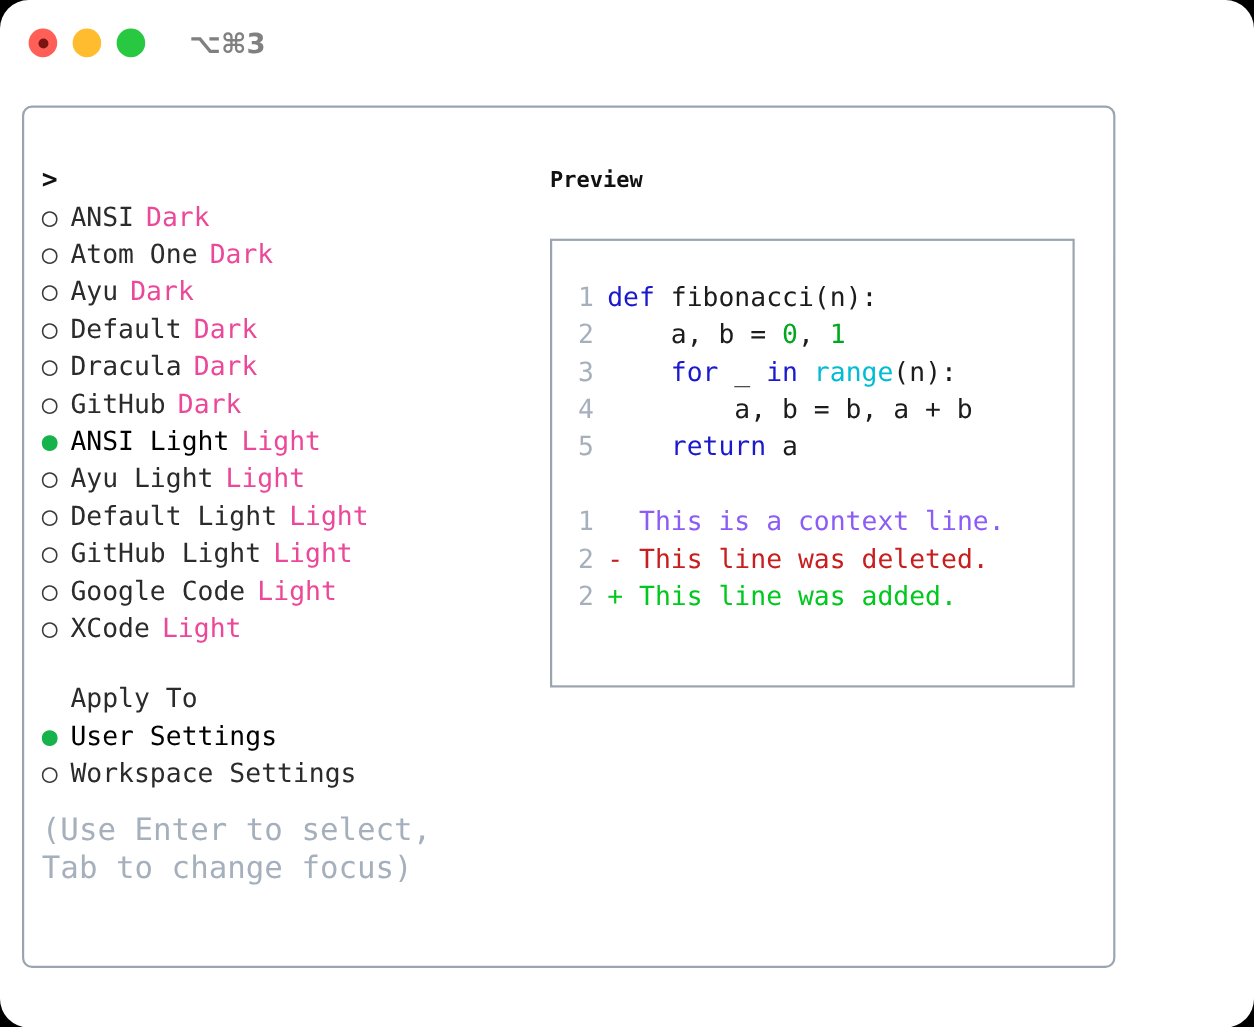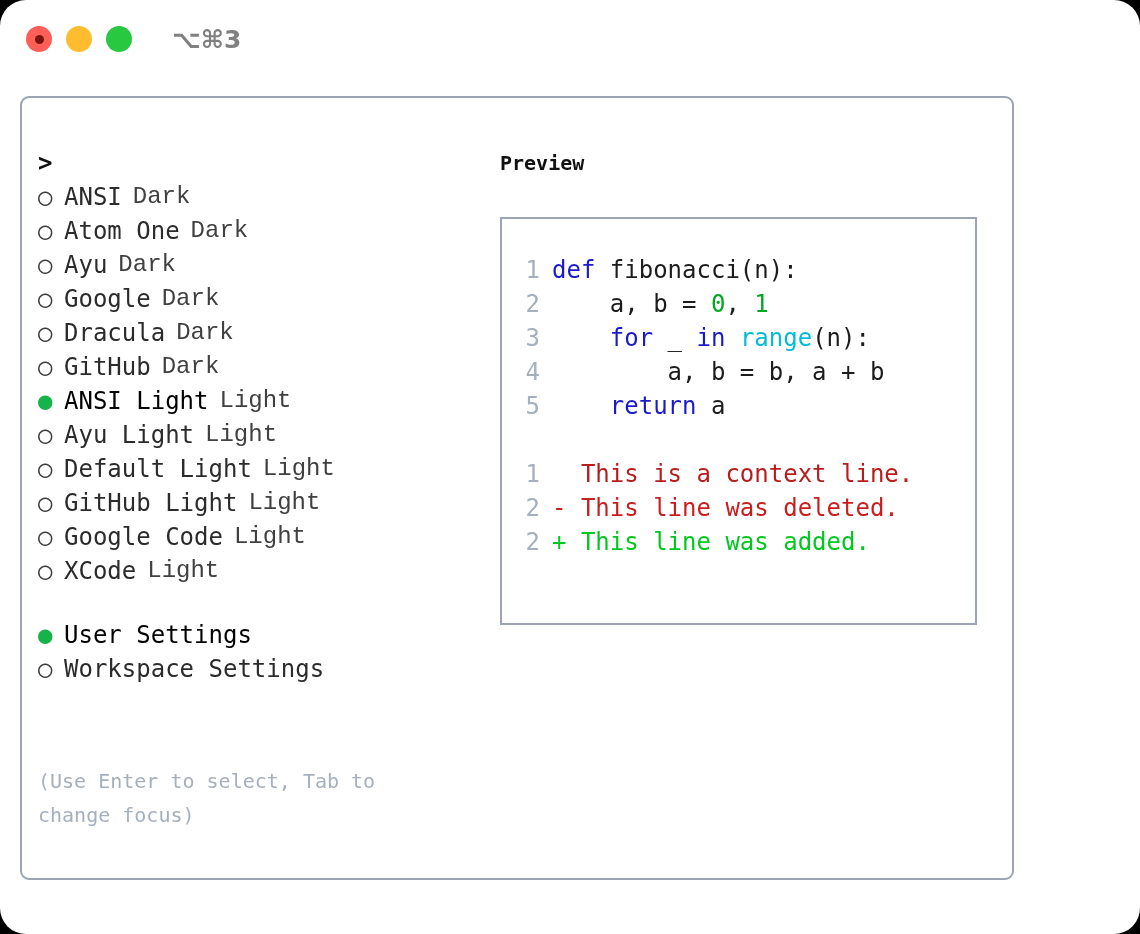--- a/index.html
+++ b/index.html
@@ -114,34 +114,34 @@
   .marker.none { color: transparent; }
 
   .head-row {
     font-weight: bold;
     color: #111111;
   }
   .head-row .marker { color: #111111; font-weight: bold; }
 
   .theme-name { color: #2b2b2b; }
   .theme-name.selected { color: #000000; }
-  .theme-kind { color: #404040; padding-left: 11px; font-family: Liberation Mono, monospace; }
+  .theme-kind { color: #ec4899; padding-left: 11px; }
 
   .group-label {
     color: #2b2b2b;
   }
   .spacer-28 { height: 30px; }
 
   .hint {
     position: absolute;
     left: 16px;
-    top: 666px;
+    top: 640px;
     width: 420px;
     color: #a6b0bd;
-    font-size: 20px;
+    font-size: 28px;
     line-height: 34px;
     white-space: pre-wrap;
   }
 
   
   .right-col {
     position: absolute;
     left: 478px;
     top: 48px;
     width: 500px;
@@ -175,21 +175,21 @@
     text-align: right;
     margin-right: 12px;
   }
   .code-gap { height: 34px; }
 
   .tok-kw   { color: #1a1acc; text-align: right; }
   .tok-fn   { color: #00bcd4; }
   .tok-num  { color: #00a81e; }
   .tok-txt  { color: #1c1c1c; }
 
-  .diff-ctx { color: #b91c1c; }
+  .diff-ctx { color: #8b5cf6; }
   .diff-del { color: #c81e1e; }
   .diff-add { color: #00c81e; }
 </style>
 </head>
 <body>
 
 <div class="window">
 
   <div class="titlebar">
     <div class="lights">
@@ -221,21 +221,21 @@
           <span class="theme-name">Atom One</span>
           <span class="theme-kind">Dark</span>
         </div>
         <div class="row">
           <span class="marker">○</span>
           <span class="theme-name">Ayu</span>
           <span class="theme-kind">Dark</span>
         </div>
         <div class="row">
           <span class="marker">○</span>
-          <span class="theme-name">Google</span>
+          <span class="theme-name">Default</span>
           <span class="theme-kind">Dark</span>
         </div>
         <div class="row">
           <span class="marker">○</span>
           <span class="theme-name">Dracula</span>
           <span class="theme-kind">Dark</span>
         </div>
         <div class="row">
           <span class="marker">○</span>
           <span class="theme-name">GitHub</span>
@@ -267,20 +267,24 @@
           <span class="theme-kind">Light</span>
         </div>
         <div class="row">
           <span class="marker">○</span>
           <span class="theme-name">XCode</span>
           <span class="theme-kind">Light</span>
         </div>
 
         <div class="spacer-28"></div>
 
+        <div class="row">
+          <span class="marker none">○</span>
+          <span class="group-label">Apply To</span>
+        </div>
         <div class="row">
           <span class="marker sel">●</span>
           <span class="theme-name selected">User Settings</span>
         </div>
         <div class="row">
           <span class="marker">○</span>
           <span class="theme-name">Workspace Settings</span>
         </div>
       </div>
 

